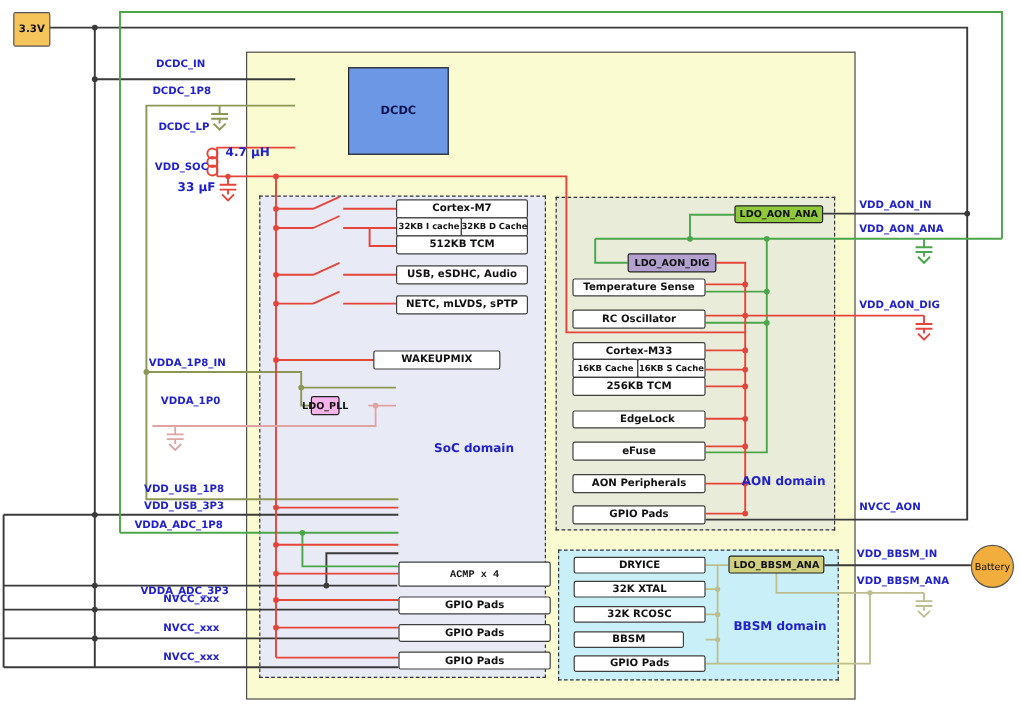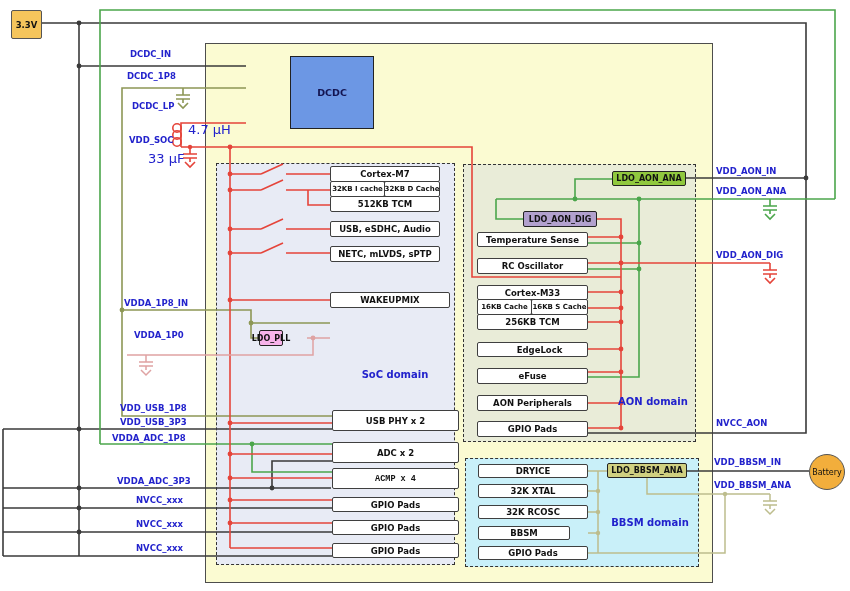--- a/index.html
+++ b/index.html
@@ -13,21 +13,21 @@
   .dom-bbsm{background:#c9f0f9;}
   .wires{position:absolute;left:0;top:0;z-index:2;}
   .blk{background:#ffffff;border:1.3px solid #3f3f3f;border-radius:2px;z-index:3;
        display:flex;align-items:center;justify-content:center;
        font-size:8.5px;font-weight:700;color:#111;white-space:nowrap;box-sizing:border-box;}
   .blk.sm{font-size:7px;}
   .ldo{z-index:3;display:flex;align-items:center;justify-content:center;
        border:1.4px solid #222;border-radius:2px;font-size:8px;font-weight:700;color:#111;
        white-space:nowrap;box-sizing:border-box;}
   .pin{z-index:4;font-size:8.5px;font-weight:700;color:#2222cc;white-space:nowrap;}
-  .meas{z-index:4;font-size:13px;font-weight:400;color:#2222cc;white-space:nowrap;}
+  .meas{z-index:4;font-size:10px;font-weight:700;color:#2222cc;white-space:nowrap;}
   .dom-label{z-index:4;font-size:10px;font-weight:700;color:#2222cc;white-space:nowrap;text-align:center;}
   .src{background:#f5c55c;border:1.6px solid #555;border-radius:2px;z-index:3;
        display:flex;align-items:center;justify-content:center;font-size:8.5px;font-weight:700;color:#111;}
   .battery{background:#f2ae3c;border:1.6px solid #555;border-radius:50%;z-index:3;
        display:flex;align-items:center;justify-content:center;font-size:8px;font-weight:400;color:#111;}
   .dcdc{background:#6c97e4;border:1.5px solid #222;z-index:3;display:flex;align-items:center;
         justify-content:center;font-size:9.5px;font-weight:700;color:#13134f;}
 </style>
 </head>
 <body>
@@ -184,24 +184,22 @@
   <div class="abs src" style="left:11px;top:10px;width:29px;height:27px;">3.3V</div>
   <div class="abs battery" style="left:809px;top:454px;width:34px;height:34px;">Battery</div>
   <div class="abs dcdc" style="left:246px;top:56px;width:82px;height:71px;margin-left:44px;">DCDC</div>
 
   <div class="abs blk" style="left:330px;top:166px;width:110px;height:16px;">Cortex-M7</div>
   <div class="abs blk sm" style="left:330px;top:181px;width:55px;height:16px;">32KB I cache</div>
   <div class="abs blk sm" style="left:384px;top:181px;width:56px;height:16px;">32KB D Cache</div>
   <div class="abs blk" style="left:330px;top:196px;width:110px;height:16px;">512KB TCM</div>
   <div class="abs blk" style="left:330px;top:221px;width:110px;height:16px;">USB, eSDHC, Audio</div>
   <div class="abs blk" style="left:330px;top:246px;width:110px;height:16px;">NETC, mLVDS, sPTP</div>
-  <div class="abs blk" style="left:330px;top:292px;width:120px;height:16px;">WAKEUPMIX</div>
+  <div class="abs blk" style="left:311px;top:292px;width:106px;height:16px;">WAKEUPMIX</div>
   <div class="abs ldo" style="left:259px;top:330px;width:24px;height:16px;background:#f7b3ea;">LDO_PLL</div>
-  <div class="abs blk" style="left:332px;top:410px;width:127px;height:21px;">USB PHY x 2</div>
-  <div class="abs blk" style="left:332px;top:442px;width:127px;height:21px;">ADC x 2</div>
   <div class="abs blk" style="left:332px;top:468px;width:127px;height:21px;font-family:Liberation Mono, monospace;">ACMP x 4</div>
   <div class="abs blk" style="left:332px;top:497px;width:127px;height:15px;">GPIO Pads</div>
   <div class="abs blk" style="left:332px;top:520px;width:127px;height:15px;">GPIO Pads</div>
   <div class="abs blk" style="left:332px;top:543px;width:127px;height:15px;">GPIO Pads</div>
   <div class="abs dom-label" style="left:345px;top:369px;width:100px;">SoC domain</div>
 
   <div class="abs ldo" style="left:612px;top:171px;width:74px;height:15px;background:#90c83e;">LDO_AON_ANA</div>
   <div class="abs ldo" style="left:523px;top:211px;width:74px;height:16px;background:#b2a1ce;">LDO_AON_DIG</div>
   <div class="abs blk" style="left:477px;top:232px;width:111px;height:15px;">Temperature Sense</div>
   <div class="abs blk" style="left:477px;top:258px;width:111px;height:16px;">RC Oscillator</div>
@@ -227,21 +225,21 @@
   <div class="abs pin" style="left:127px;top:71px;">DCDC_1P8</div>
   <div class="abs pin" style="left:132px;top:101px;">DCDC_LP</div>
   <div class="abs pin" style="left:129px;top:135px;">VDD_SOC</div>
   <div class="abs meas" style="left:148px;top:151px;">33 µF</div>
   <div class="abs meas" style="left:188px;top:122px;">4.7 µH</div>
   <div class="abs pin" style="left:124px;top:298px;">VDDA_1P8_IN</div>
   <div class="abs pin" style="left:134px;top:330px;">VDDA_1P0</div>
   <div class="abs pin" style="left:120px;top:403px;">VDD_USB_1P8</div>
   <div class="abs pin" style="left:120px;top:417px;">VDD_USB_3P3</div>
   <div class="abs pin" style="left:112px;top:433px;">VDDA_ADC_1P8</div>
-  <div class="abs pin" style="left:117px;top:476px;">VDDA_ADC_3P3</div>
+  <div class="abs pin" style="left:117px;top:488px;">VDDA_ADC_3P3</div>
   <div class="abs pin" style="left:136px;top:495px;">NVCC_xxx</div>
   <div class="abs pin" style="left:136px;top:519px;">NVCC_xxx</div>
   <div class="abs pin" style="left:136px;top:543px;">NVCC_xxx</div>
 
   <div class="abs pin" style="left:716px;top:166px;">VDD_AON_IN</div>
   <div class="abs pin" style="left:716px;top:186px;">VDD_AON_ANA</div>
   <div class="abs pin" style="left:716px;top:250px;">VDD_AON_DIG</div>
   <div class="abs pin" style="left:716px;top:418px;">NVCC_AON</div>
   <div class="abs pin" style="left:714px;top:457px;">VDD_BBSM_IN</div>
   <div class="abs pin" style="left:714px;top:480px;">VDD_BBSM_ANA</div>

